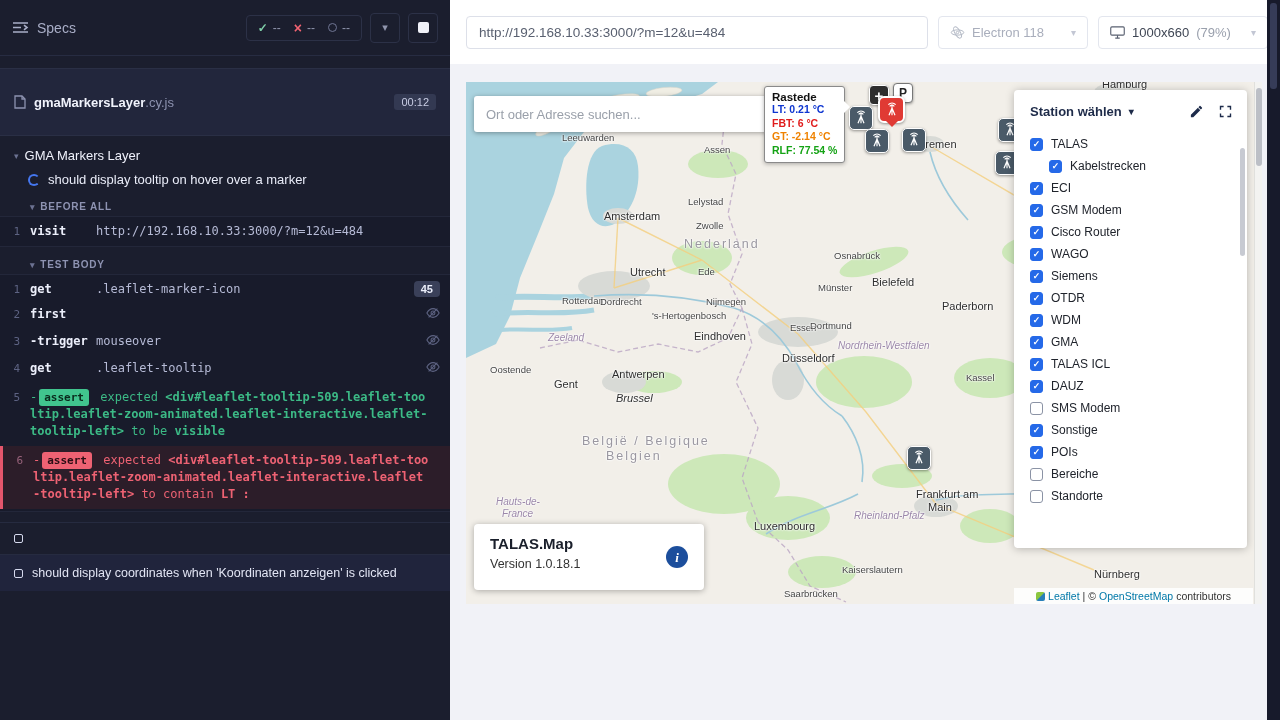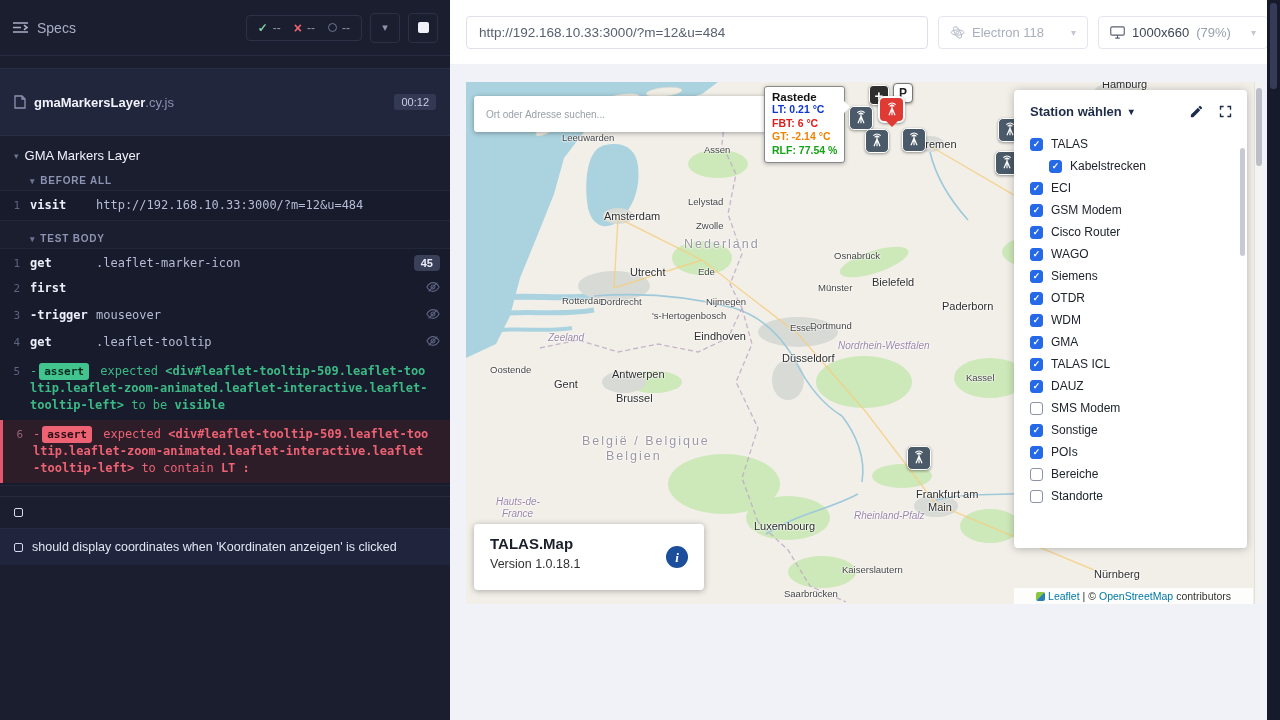--- a/index.html
+++ b/index.html
@@ -76,21 +76,21 @@
   .mlabel.region{font-size:10px;font-style:italic;color:#9c88aa}
 
   .marker{position:absolute;display:flex;align-items:center;justify-content:center;box-shadow:0 1px 3px rgba(0,0,0,.4);z-index:3;cursor:pointer}
   .marker.station{width:24px;height:24px;background:#4a5a68;border:1px solid #fff;border-radius:5px}
   .marker.red{width:27px;height:27px;background:#e03a34;border:2px solid #fff;border-radius:6px;z-index:4}
   .marker.red::after{content:"";position:absolute;left:50%;top:100%;transform:translateX(-50%);border:6px solid transparent;border-top-color:#e03a34}
   .marker.plus{width:20px;height:20px;background:#2e2e2e;color:#fff;border:1px solid #fff;border-radius:4px;font:700 15px/1 "Liberation Sans",sans-serif}
   .marker.p{width:20px;height:20px;background:#fff;color:#222;border:1px solid #777;border-radius:4px;font:700 12px/1 "Liberation Sans",sans-serif}
 
   .search-box{position:absolute;left:8px;top:14px;width:302px;height:36px;background:#fff;border-radius:3px;box-shadow:0 1px 5px rgba(0,0,0,.35);z-index:5;display:flex;align-items:center;padding:0 12px}
-  .search-box input{border:none;outline:none;width:100%;font-size:10px;color:#333;font-family:"Liberation Sans",sans-serif}
+  .search-box input{border:none;outline:none;width:100%;font-size:13px;color:#333;font-family:"Liberation Sans",sans-serif}
   .search-box input::placeholder{color:#9aa0aa}
 
   .map-tooltip{position:absolute;left:298px;top:4px;background:#fff;border:1px solid #8a8a8a;border-radius:3px;padding:4px 7px;box-shadow:0 1px 4px rgba(0,0,0,.3);z-index:6}
   .tt-title{font-weight:700;font-size:11.5px;color:#111}
   .map-tooltip .tt-row{font-size:10.5px;font-weight:700;line-height:1.3}
   .map-tooltip::after{content:"";position:absolute;left:100%;top:14px;border:6px solid transparent;border-left-color:#fff}
 
   .station-panel{position:absolute;left:548px;top:8px;width:233px;height:458px;background:#fff;border-radius:4px;box-shadow:0 1px 8px rgba(0,0,0,.25);z-index:7}
   .panel-head{display:flex;align-items:center;padding:14px 14px 10px 16px}
   .panel-dd{display:flex;align-items:center;gap:7px;font-size:13px;font-weight:700;color:#1e2b49;cursor:pointer}
@@ -166,20 +166,24 @@
       </svg>
     <span><span class="spec-name">gmaMarkersLayer</span><span class="spec-ext">.cy.js</span></span>
     <span class="timer">00:12</span>
   </div>
 
   <div class="suite">
     <span class="chev-sm">▾</span>
     <span>GMA Markers Layer</span>
   </div>
 
+  <div class="test-open">
+    <span class="spinner"></span>
+    <span>should display tooltip on hover over a marker</span>
+  </div>
 
   <div class="section-h">
     <span class="chev-sm">▾</span>
     <span>BEFORE ALL</span>
   </div>
   <div class="cmd-log">
     <div class="cmd">
       <span class="num">1</span>
       <span class="method">visit</span>
       <span class="msg">http://192.168.10.33:3000/?m=12&amp;u=484</span>
@@ -368,21 +372,21 @@
           <span class="mlabel country" style="left: 218px; top: 155px;">Nederland</span>
           <span class="mlabel city" style="left: 164px; top: 184px;">Utrecht</span>
           <span class="mlabel citysm" style="left: 232px; top: 184px;">Ede</span>
           <span class="mlabel citysm" style="left: 96px; top: 200px; margin-top: 13px;">Rotterdam</span>
           <span class="mlabel citysm" style="left: 134px; top: 214px;">Dordrecht</span>
           <span class="mlabel citysm" style="left: 240px; top: 214px;">Nijmegen</span>
           <span class="mlabel citysm" style="left: 186px; top: 228px;">'s-Hertogenbosch</span>
           <span class="mlabel city" style="left: 228px; top: 248px;">Eindhoven</span>
           <span class="mlabel city" style="left: 146px; top: 286px;">Antwerpen</span>
           <span class="mlabel city" style="left: 88px; top: 296px;">Gent</span>
-          <span class="mlabel city" style="left: 150px; top: 310px;">Brussel</span>
+          <span class="mlabel city" style="left: 150px; top: 310px; font-style: italic;">Brussel</span>
           <span class="mlabel citysm" style="left: 24px; top: 282px;">Oostende</span>
           <span class="mlabel region" style="left: 82px; top: 250px;">Zeeland</span>
           <span class="mlabel country" style="left: 116px; top: 352px;">België / Belgique</span>
           <span class="mlabel country" style="left: 140px; top: 367px;">Belgien</span>
           <span class="mlabel region" style="left: 30px; top: 414px;">Hauts-de-</span>
           <span class="mlabel region" style="left: 36px; top: 426px;">France</span>
           <span class="mlabel city" style="left: 316px; top: 270px;">Düsseldorf</span>
           <span class="mlabel citysm" style="left: 296px; top: 240px; padding-left: 28px;">Essen</span>
           <span class="mlabel citysm" style="left: 344px; top: 238px;">Dortmund</span>
           <span class="mlabel citysm" style="left: 352px; top: 200px;">Münster</span>

